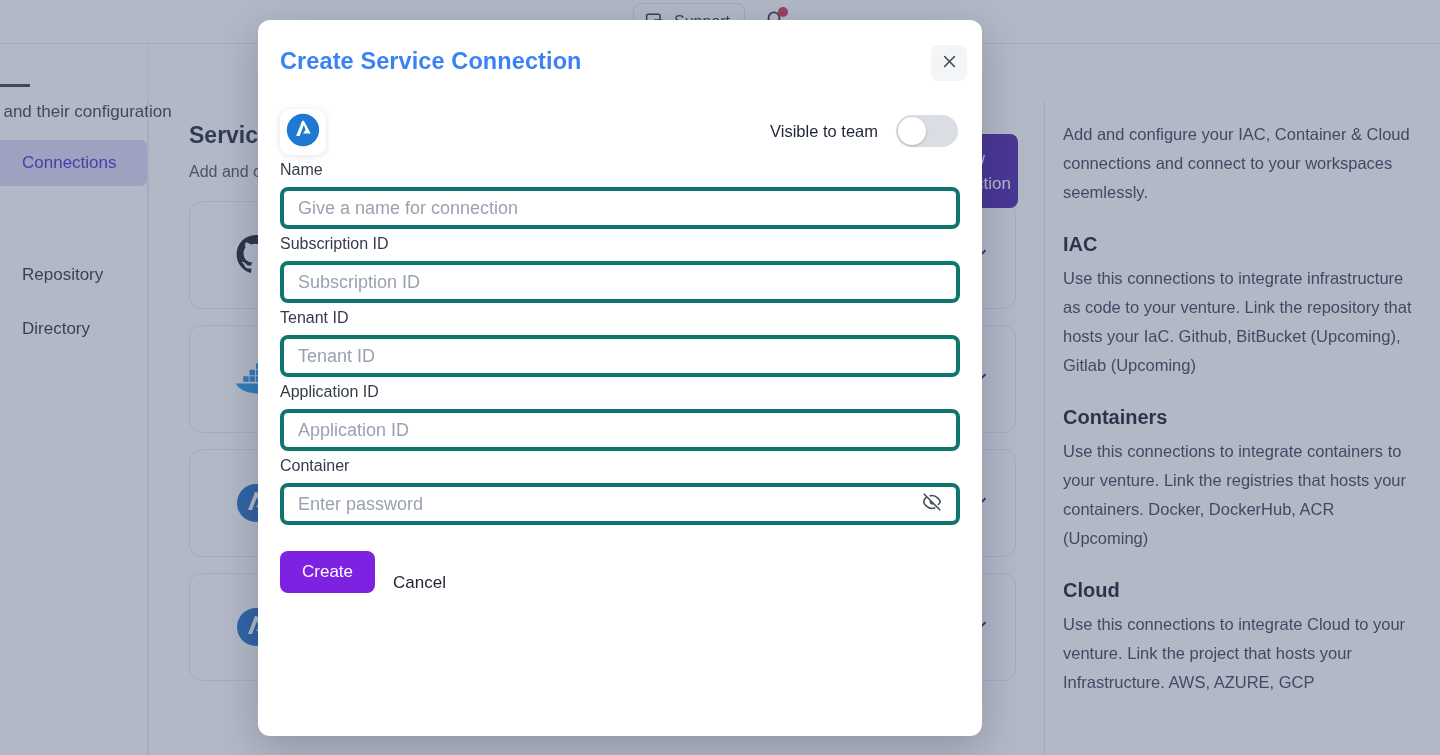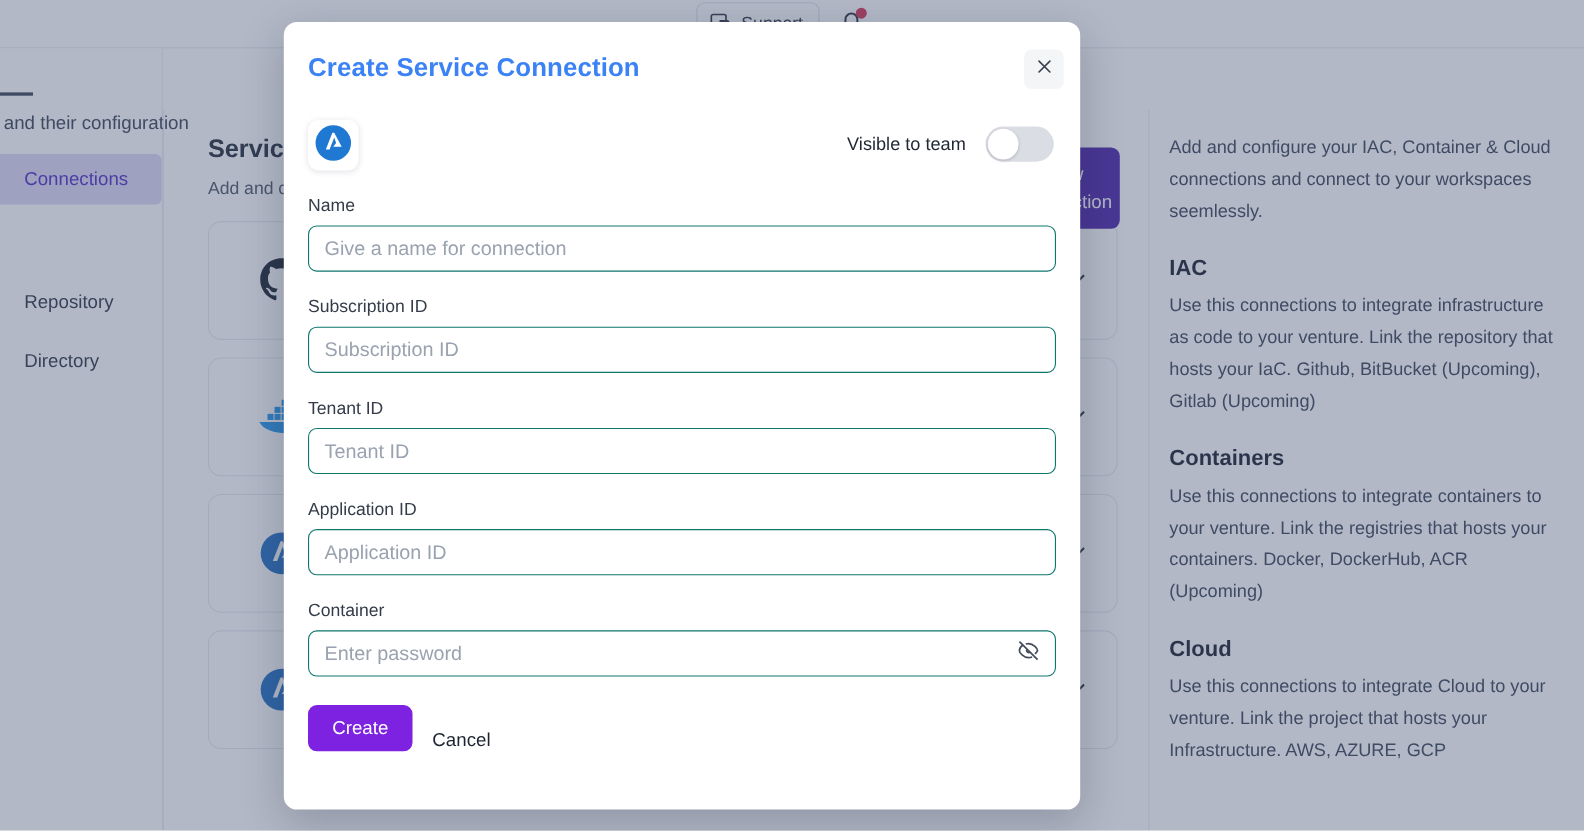--- a/index.html
+++ b/index.html
@@ -159,25 +159,25 @@
   .toggle {
     width: 62px; height: 32px; border-radius: 16px; background: #dadde4;
     position: relative; cursor: pointer;
   }
   .toggle .knob {
     position: absolute; top: 2px; left: 2px;
     width: 28px; height: 28px; border-radius: 50%;
     background: #fff; box-shadow: 0 1px 3px rgba(0,0,0,.2);
   }
 
-  .field { margin-top: 24px; }
+  .field { margin-top: 6px; }
   .field-label { font-size: 16px; color: #343c49; margin-bottom: 8px; }
   .input-box {
     position: relative;
-    height: 42px; border: 1px solid #0f766e; border-radius: 8px;
+    height: 42px; border: 4px solid #0f766e; border-radius: 8px;
     background: #fff;
     display: flex; align-items: center; padding: 0 14px;
   }
   .input-box .ph { font-size: 18px; color: #9aa2b0; }
   .eye-btn {
     position: absolute; right: 13px; top: 50%; transform: translateY(-50%);
     color: #444c5a; cursor: pointer;
   }
 
   .actions { display: flex; align-items: flex-end; gap: 18px; margin-top: 26px; }

